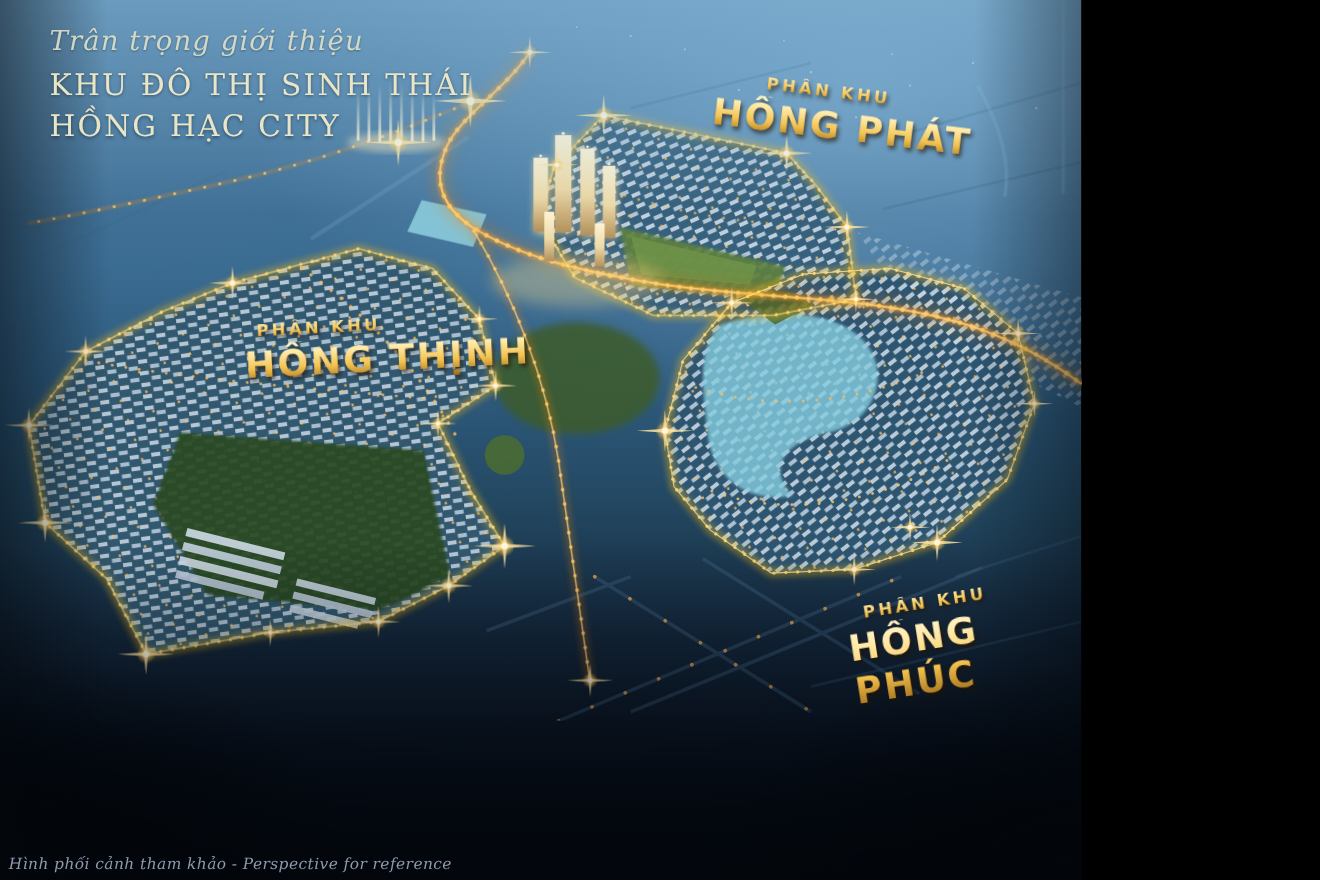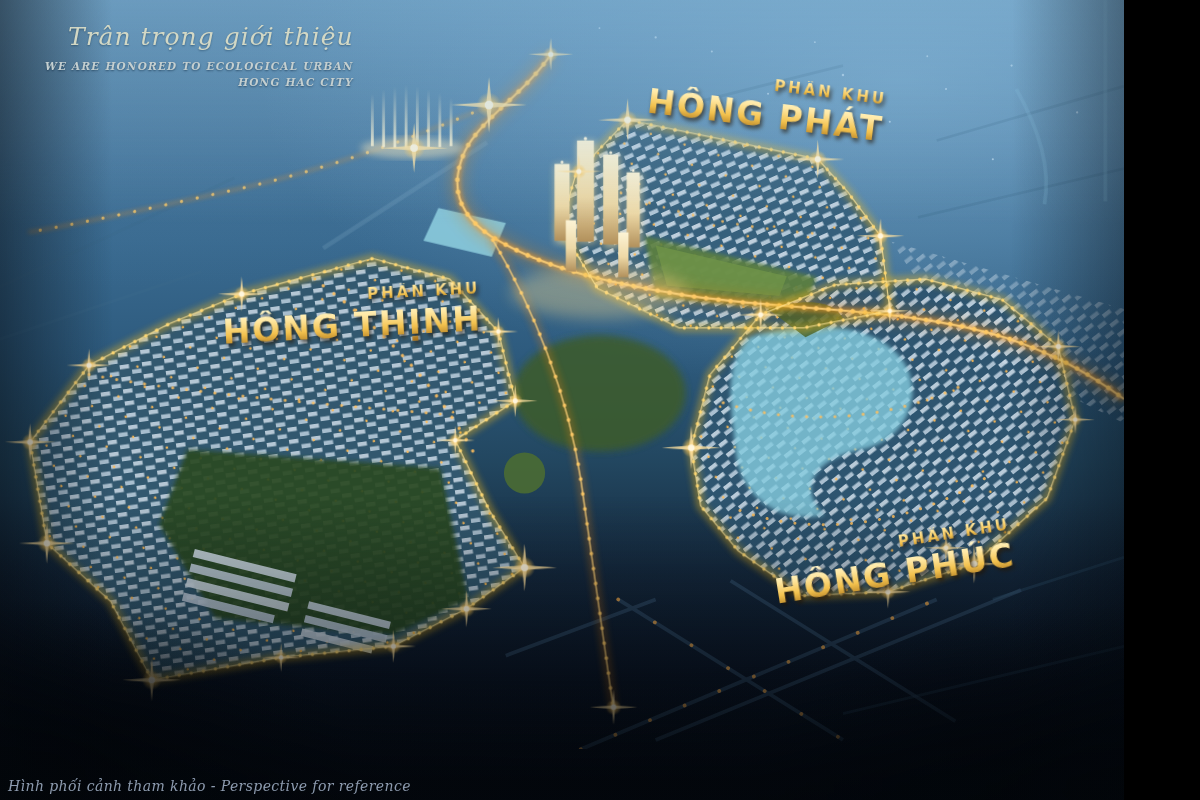--- a/index.html
+++ b/index.html
@@ -1,17 +1,17 @@
 <!DOCTYPE html>
 <html style="--gold-light: #ffe9a6; --gold: #f3c24e; --gold-dark: #9a6615; --cream: #e9e5c6; --subtitle: #c4cfd0; --note: #9cabc0; --boundary-glow: #f0b81c; --highway-orange: #f49a24; --water-cyan: #85ccdf;"><head>
 <meta charset="utf-8">
 <style>
   html,body{margin:0;padding:0;background:#000;}
-  .stage{position:relative;width:1124px;height:800px;overflow:hidden;
-         font-family:"DejaVu Sans","Liberation Sans",sans-serif;text-align:right;}
+  .stage{position:relative;width:983px;height:800px;overflow:hidden;
+         font-family:"DejaVu Sans","Liberation Sans",sans-serif;}
   
   .bg{position:absolute;inset:0;
     background:
       radial-gradient(95% 65% at 80% 10%, rgba(138,186,219,.55), rgba(138,186,219,0) 60%),
       radial-gradient(60% 40% at 12% 8%, rgba(70,115,150,.55), rgba(70,115,150,0) 70%),
       linear-gradient(180deg,#4d80a8 0%,#44759c 16%,#3a6b91 30%,#2e5b7e 44%,
                       #22465f 58%,#15293e 72%,#0b1626 85%,#060b14 100%);}
   
   .vignette{position:absolute;inset:0;pointer-events:none;
     background:
@@ -305,23 +305,23 @@
         <circle cx="820" cy="100" r="1.1"></circle>
     </g>
 
     <rect x="0" y="0" width="1200" height="240" fill="url(#hazeGrad)"></rect>
   </svg>
 
   <div class="vignette"></div>
 
   <div class="header">
     <div class="tagline">Trân trọng giới thiệu</div>
-    <div class="subtitle">
-      <div>WE ARE HONORED TO ECOLOGICAL URBAN</div>
-      <div>HONG HAC CITY</div>
+    <div class="title">
+      <div>KHU ĐÔ THỊ SINH THÁI</div>
+      <div>HỒNG HẠC CITY</div>
     </div>
   </div>
 
   <div class="zone-label label-hong-phat">
     <div class="prefix">PHÂN KHU</div>
     <div class="name">HỒNG PHÁT</div>
   </div>
   <div class="zone-label label-hong-thinh">
     <div class="prefix">PHÂN KHU</div>
     <div class="name">HỒNG THỊNH</div>

